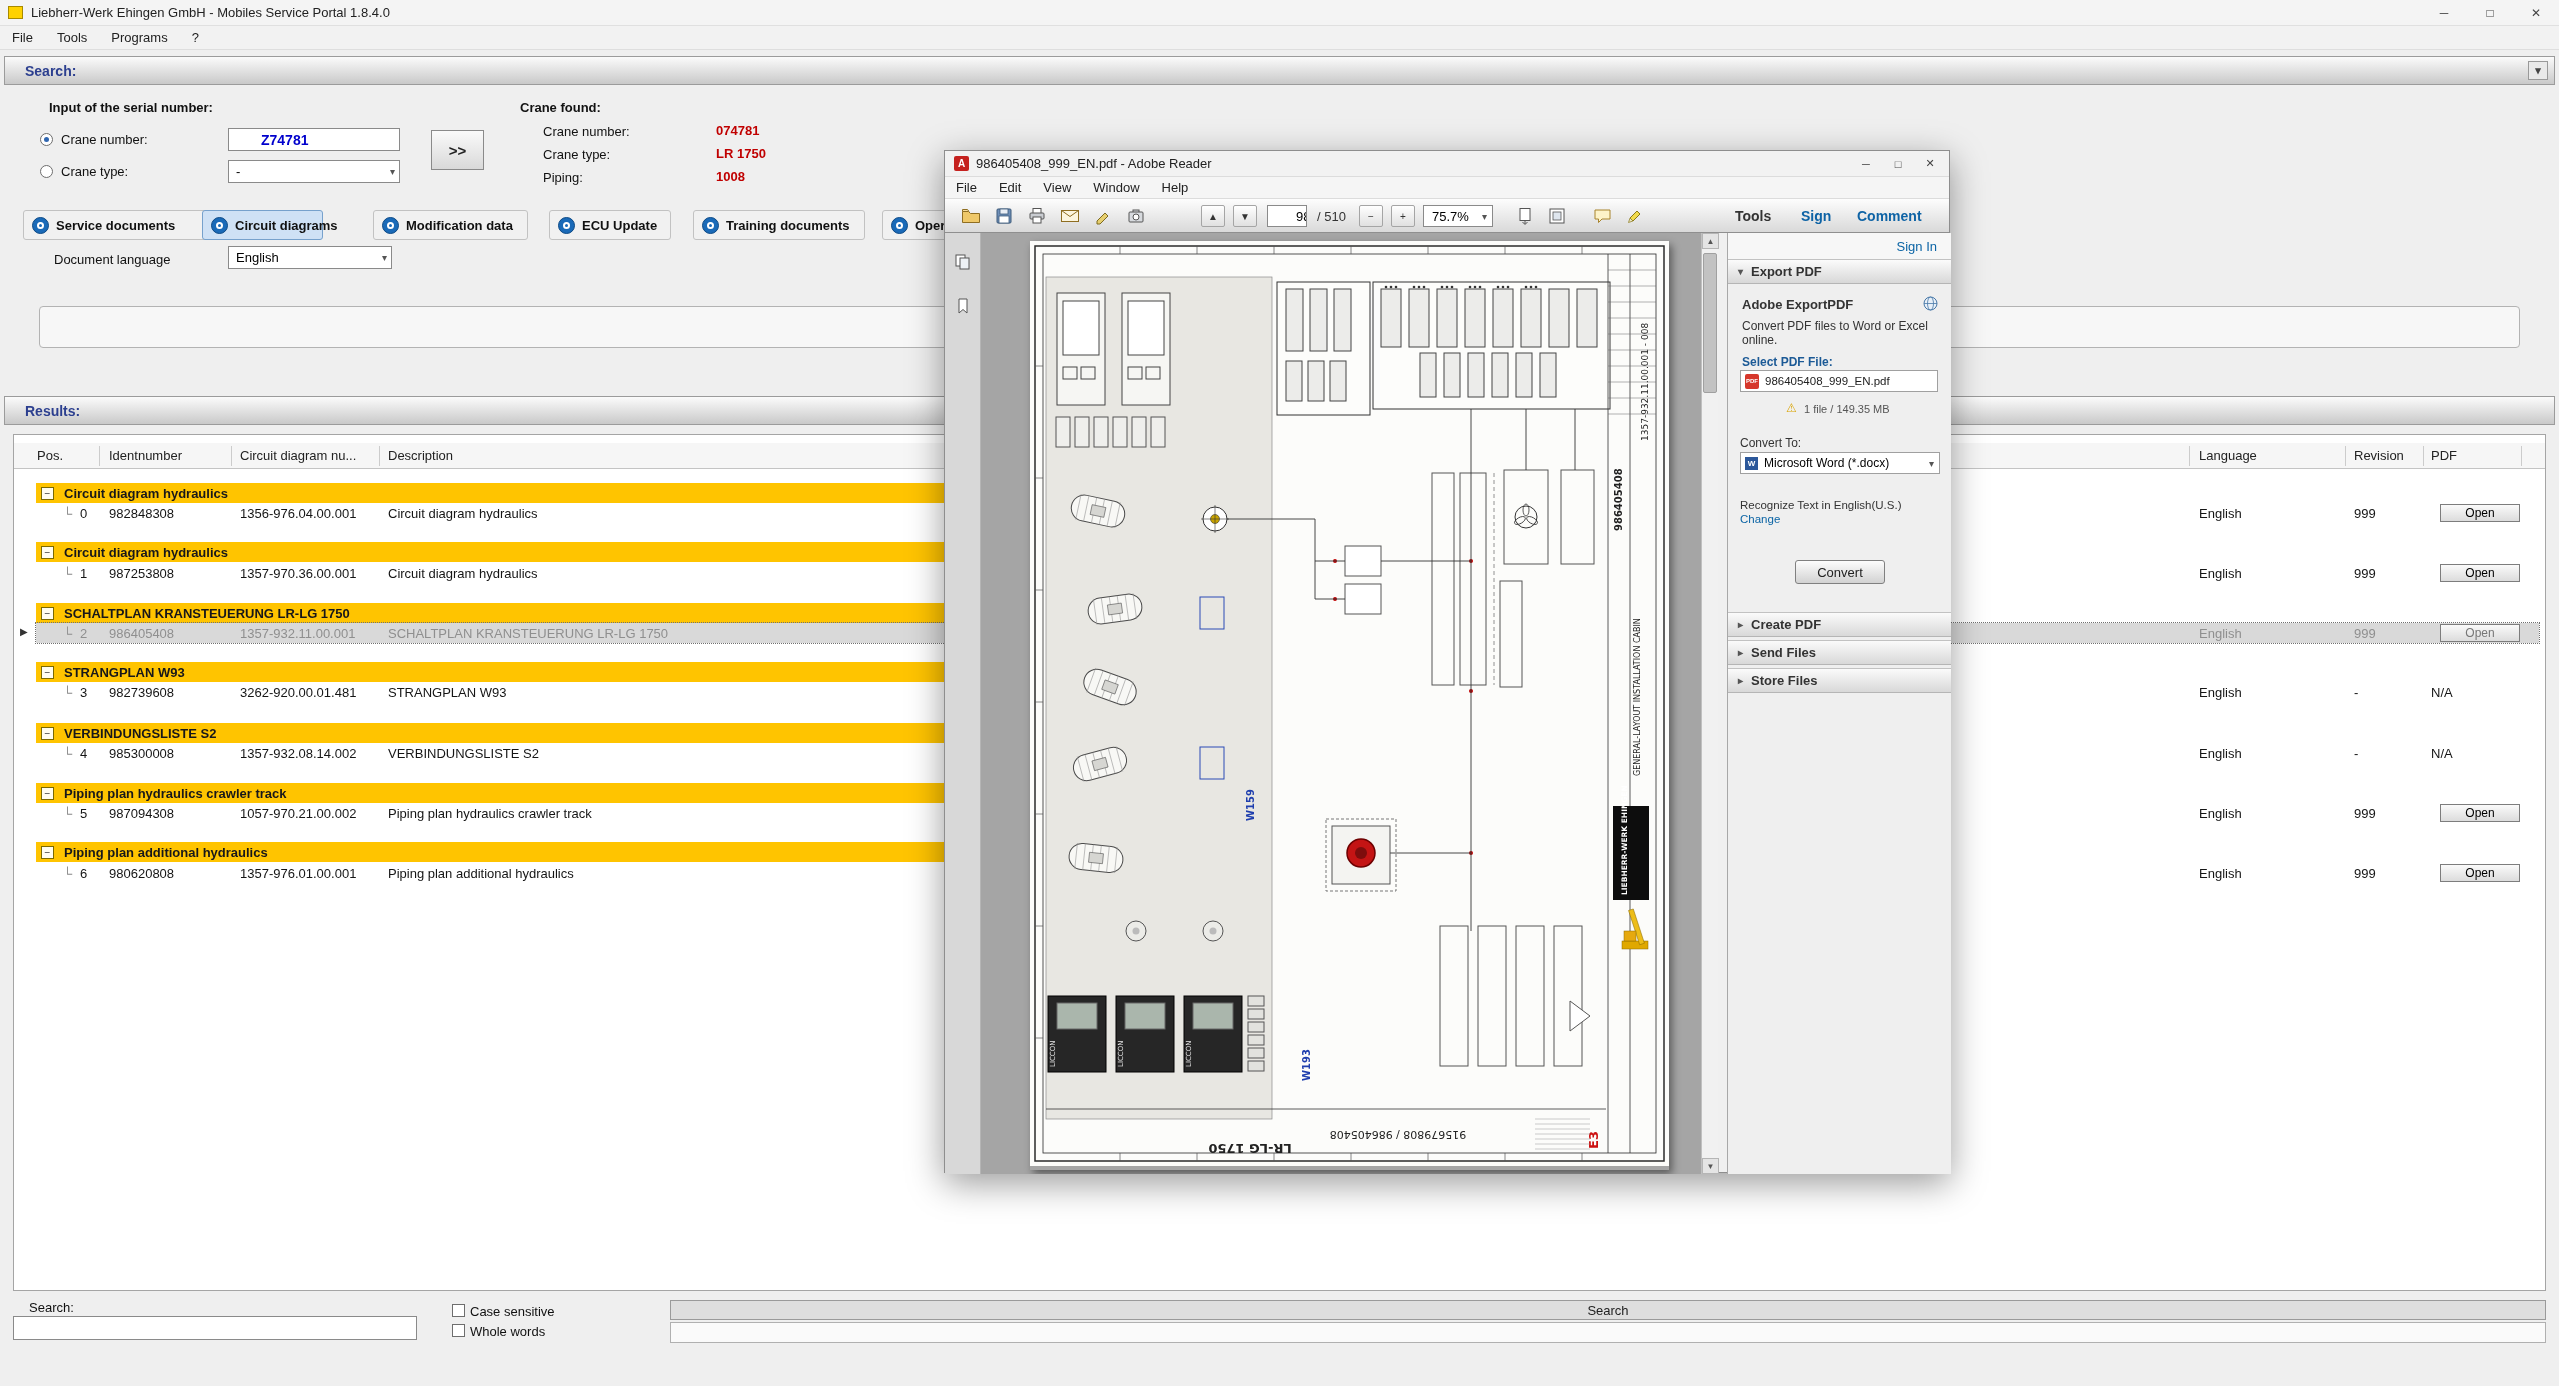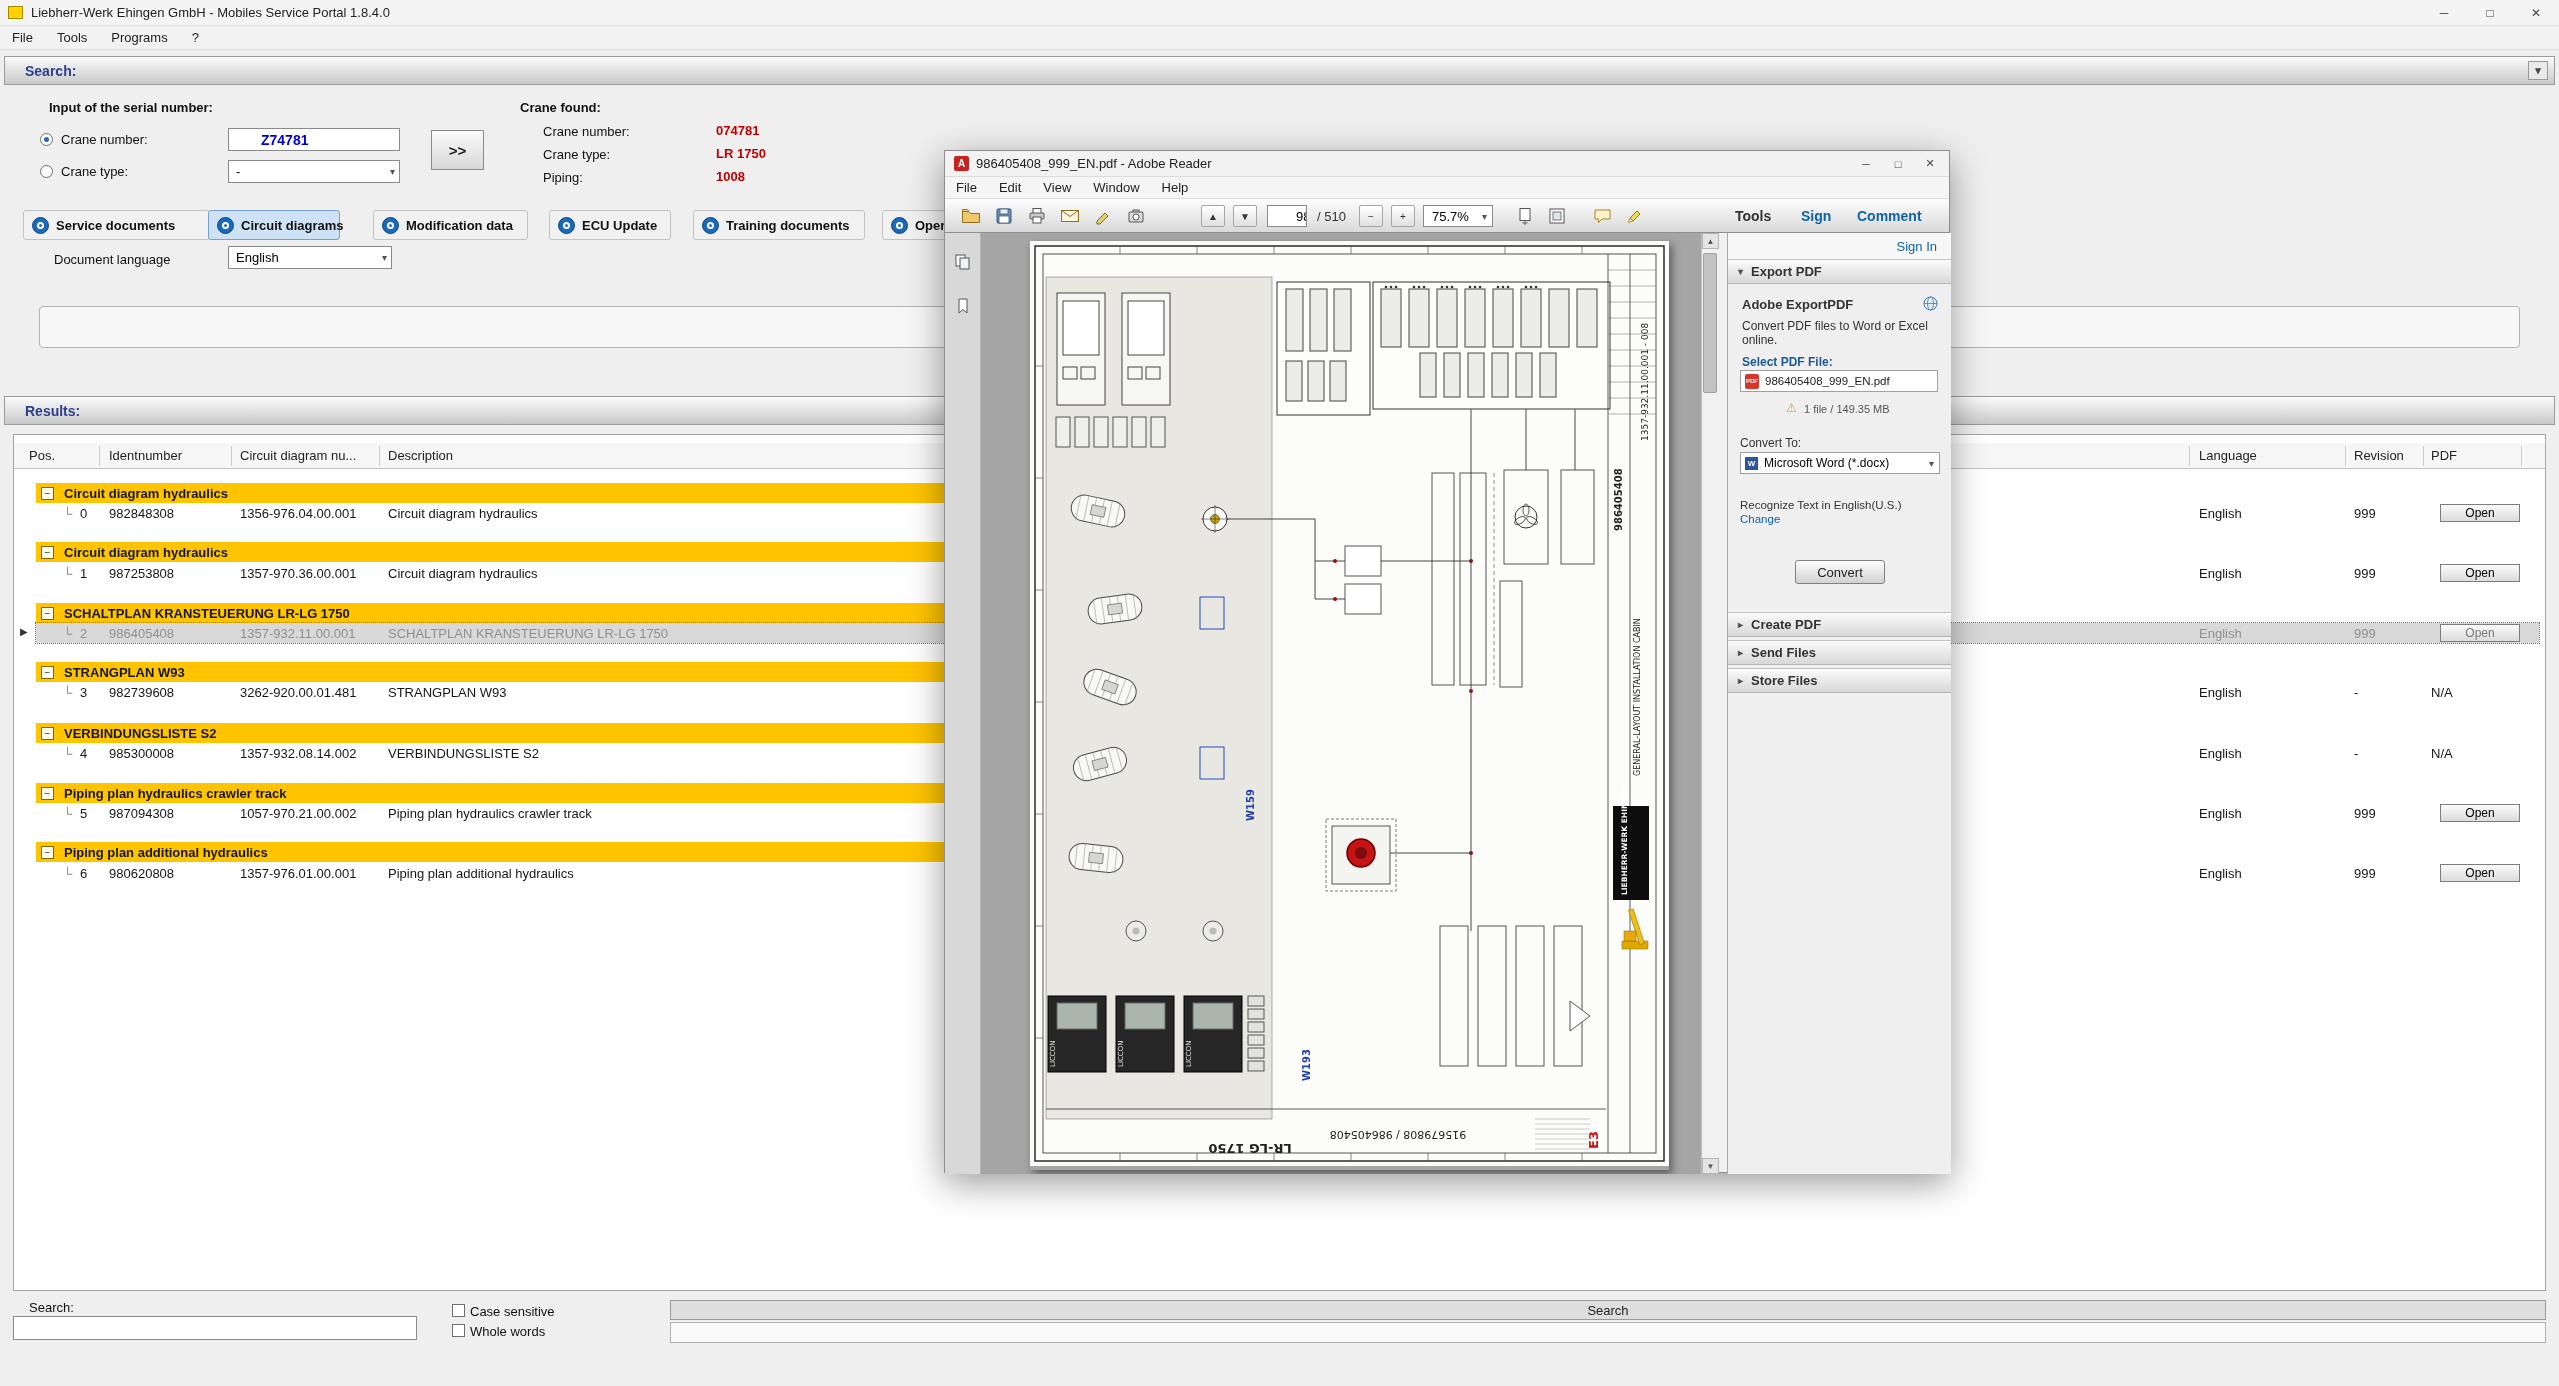--- a/index.html
+++ b/index.html
@@ -135,21 +135,21 @@
   <span class="lbl redv" style="left:716px;top:123px">074781</span>
   <span class="lbl" style="left:543px;top:147px">Crane type:</span>
   <span class="lbl redv" style="left:716px;top:146px">LR 1750</span>
   <span class="lbl" style="left:543px;top:170px">Piping:</span>
   <span class="lbl redv" style="left:716px;top:169px">1008</span>
 
   <div class="tab" style="left:23px;width:187px">
     <span class="tabicon"></span>
     <span class="tablabel">Service documents</span>
   </div>
-  <div class="tab active" style="left:208px;width:132px">
+  <div class="tab active" style="left:202px;width:121px">
     <span class="tabicon"></span>
     <span class="tablabel">Circuit diagrams</span>
   </div>
   <div class="tab" style="left:373px;width:155px">
     <span class="tabicon"></span>
     <span class="tablabel">Modification data</span>
   </div>
   <div class="tab" style="left:549px;width:122px">
     <span class="tabicon"></span>
     <span class="tablabel">ECU Update</span>
@@ -170,21 +170,21 @@
   </div>
 
   <div class="groupbox"></div>
 
   <div class="hdrbar" style="top:396px">
     <span>Results:</span>
   </div>
 
   <div class="rp">
     <div class="thead">
-      <span class="th" style="left:15px">Pos.</span>
+      <span class="th" style="left:23px">Pos.</span>
       <span class="th" style="left:95px">Identnumber</span>
       <span class="th" style="left:226px">Circuit diagram nu...</span>
       <span class="th" style="left:374px">Description</span>
       <span class="th" style="left:2185px">Language</span>
       <span class="th" style="left:2340px">Revision</span>
       <span class="th" style="left:2417px">PDF</span>
       <span class="vsep" style="left:85px"></span>
         <span class="vsep" style="left:217px"></span>
       <span class="vsep" style="left:365px"></span>
         <span class="vsep" style="left:2175px"></span>

